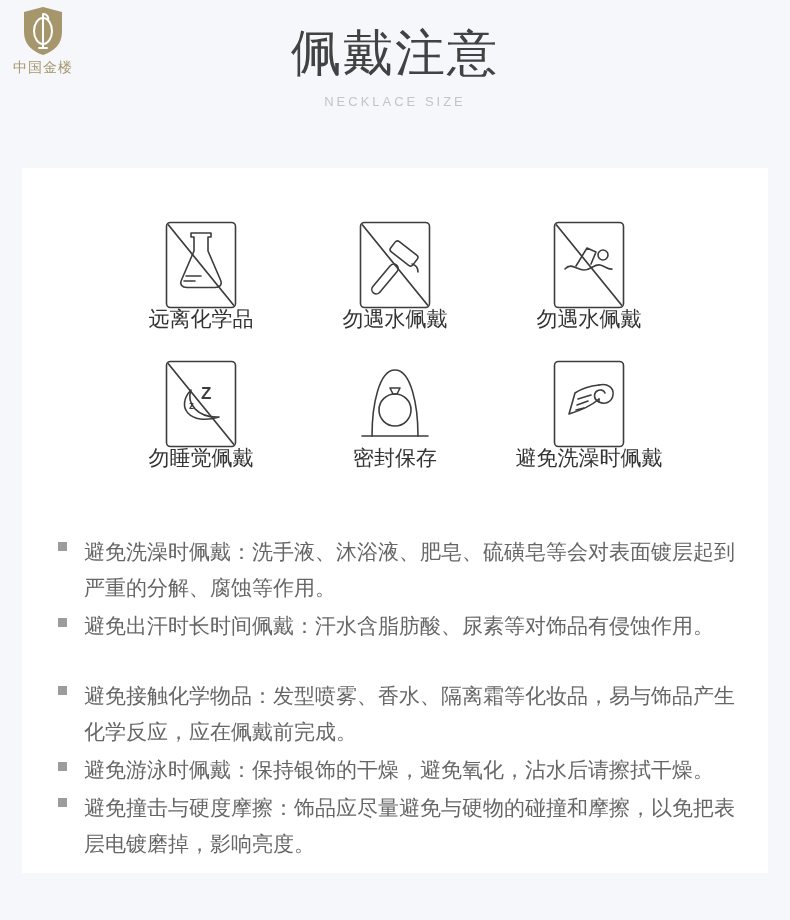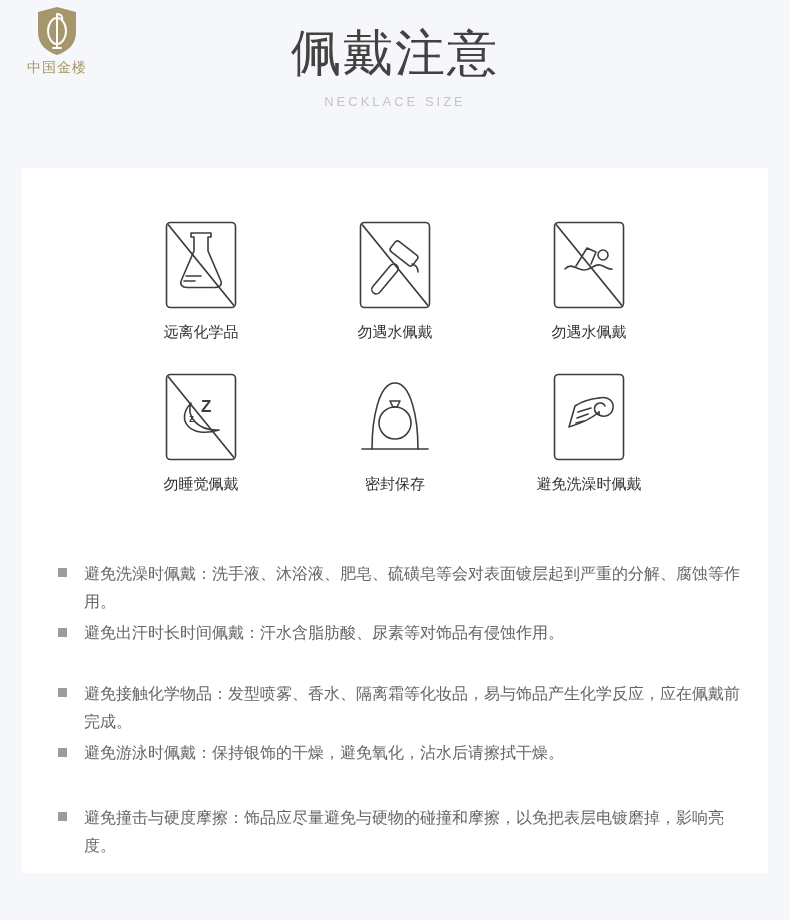--- a/index.html
+++ b/index.html
@@ -1,48 +1,48 @@
 <!DOCTYPE html>
 <html><head>
 <meta charset="utf-8">
 <style>
   * { margin:0; padding:0; box-sizing:border-box; }
   html,body { width:790px; }
   body { font-family:"Liberation Sans","DejaVu Sans",sans-serif; }
   .page { position:relative; width:790px; height:920px; background:#f5f7fa; overflow:hidden; }
 
   
-  .logo { position:absolute; left:24px; top:6px; width:66px; text-align:center; }
+  .logo { position:absolute; left:10px; top:6px; width:66px; text-align:center; }
   .logo svg { width:42px; height:50px; display:block; margin:0 auto; }
   .logo-text { margin-top:3px; font-size:14px; letter-spacing:1px; color:#a6966c; white-space:nowrap; }
 
   
   .header { padding-top:24px; text-align:center; }
   .title { font-size:50px; line-height:58px; font-weight:500; letter-spacing:2px; color:#424242; }
   .subtitle { margin-top:9px; font-size:13px; line-height:22px; letter-spacing:3px; color:#c4c4c4; font-weight:400; }
 
   
   .card { width:746px; height:705px; margin:55px auto 0; background:#ffffff; }
 
   
   .icon-grid { padding-top:53px; display:grid; grid-template-columns:repeat(3,194px); justify-content:center; justify-items:center; row-gap:31px; }
   .cell { display:flex; flex-direction:column; align-items:center; }
   .cell svg { width:72px; height:88px; color:#3d3d3d; }
-  .cell-label { margin-top:13px; font-size:15px; line-height:20px; color:#333333; white-space:nowrap; }
+  .cell-label { font-size:21px; line-height:20px; color:#333333; white-space:nowrap; }
   .lineart { fill:none; stroke:currentColor; stroke-width:1.6; stroke-linecap:round; stroke-linejoin:round; }
   .slash { stroke-width:1.7; }
   .ztext { fill:currentColor; stroke:none; font-weight:bold; font-family:"Liberation Sans","DejaVu Sans",sans-serif; }
 
   
   .notes { margin-top:66px; padding:0 20px 0 36px; }
-  .note { position:relative; padding-left:26px; font-size:16px; line-height:28px; color:#666666; }
+  .note { position:relative; padding-left:26px; font-size:21px; line-height:36px; color:#666666; }
   .note .sq { position:absolute; left:0; top:8px; width:9px; height:9px; background:#9c9c9c; }
   .note.m-sm { margin-top:4px;font-family:Liberation Mono, monospace; }
   .note.m-lg1 { margin-top:32px; }
-  .note.m-lg2 { margin-top:36px; }
+  .note.m-lg2 { }
 </style>
 </head>
 <body>
 
 <div class="page">
 
   <div class="logo">
     <svg viewBox="0 0 42 50">
       <path d="M21,1 L40,6 V26 C40,38 32,45.5 21,49 C10,45.5 2,38 2,26 V6 Z" fill="#a6966c"></path>
       <ellipse cx="21" cy="25" rx="9" ry="13" fill="none" stroke="#ffffff" stroke-width="2"></ellipse>

